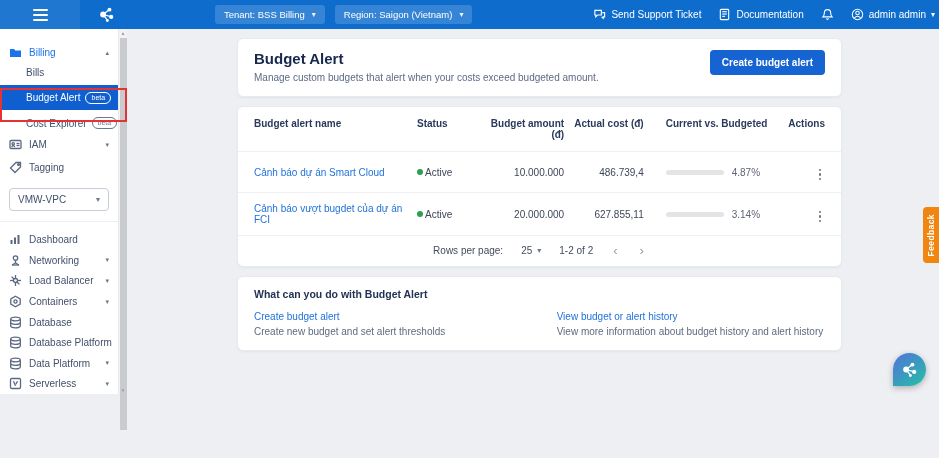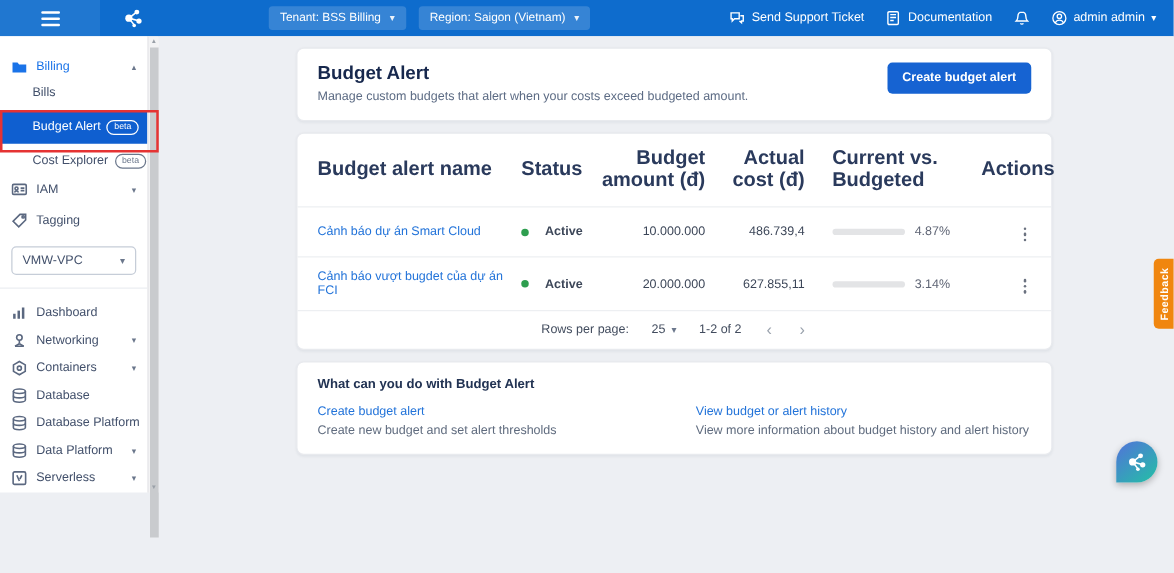--- a/index.html
+++ b/index.html
@@ -7,21 +7,21 @@
 
   
   .topbar { height:29px; background:#0e6ccd; display:flex; align-items:center; color:#fff; }
   .menu-wrap { width:80px; height:100%; background:rgba(255,255,255,.08); display:flex; align-items:center; justify-content:center; cursor:pointer; }
   .hamburger { width:15px; display:flex; flex-direction:column; gap:3px; }
   .hamburger i { display:block; height:2px; background:#fff; border-radius:1px; }
   .logo { display:flex; align-items:center; gap:6px; margin:0 16px 0 18px; }
   .logo-text { font-size:13px; font-weight:800; letter-spacing:.4px;margin-top:48px; }
   .pill { background:rgba(255,255,255,.17); border-radius:3px; font-size:9.5px; padding:4px 9px; margin-right:10px; display:flex; align-items:center; gap:7px; cursor:pointer; white-space:nowrap; }
   .pill .caret { font-size:8px; opacity:.9; }
-  .tb-right { margin-left:auto; display:flex; align-items:center; gap:17px; padding-right:14px; font-size:10px; }
+  .tb-right { margin-left:auto; display:flex; align-items:center; gap:17px; padding-right:4px; font-size:10px; }
   .tb-link { display:flex; align-items:center; gap:5px; cursor:pointer; white-space:nowrap; }
   .tb-icon { width:13px; height:13px; display:block; }
   .user-menu { display:flex; align-items:center; gap:5px; cursor:pointer; }
   .user-menu .caret { font-size:8px; }
 
   
   .shell { display:flex; height:365px; }
   .side-wrap { position:relative; display:flex; flex:0 0 127px; }
   .sidebar { width:118px; background:#fff; padding-top:14px; font-size:10px; color:#42506b; display:flex; flex-direction:column; }
   .s-item { display:flex; align-items:center; gap:7px; padding:0 9px; height:22px; cursor:pointer; white-space:nowrap; }
@@ -48,26 +48,26 @@
   
   .main { flex:1; position:relative; background:#edeff3; }
   .content { position:absolute; left:110px; top:9px; width:605px; display:flex; flex-direction:column; gap:9px; }
   .card { background:#fff; border:1px solid #e8eaee; border-radius:6px; box-shadow:0 1px 2px rgba(20,30,60,.05); }
 
   .header-card { display:flex; justify-content:space-between; padding:11px 16px 13px 16px; }
   .page-title { font-size:15px; font-weight:700; color:#17284d; }
   .page-subtitle { margin-top:5px; font-size:10px; color:#5c6b84; }
   .btn-primary { align-self:flex-start; background:#1663d2; color:#fff; border:none; border-radius:4px; font-size:10px; font-weight:700; padding:7px 12px; cursor:pointer; font-family:inherit; }
 
-  .thead { display:flex; align-items:center; padding:11px 16px; font-size:16px; font-weight:700; color:#2a3a5c; border-bottom:1px solid #edeff2; }
+  .thead { display:flex; align-items:flex-start; padding:11px 16px; font-size:10px; font-weight:700; color:#2a3a5c; border-bottom:1px solid #edeff2; }
   .trow  { display:flex; align-items:center; padding:10px 16px; font-size:10px; color:#3c4658; border-bottom:1px solid #edeff2; }
   .c-name { flex:2.05; } .c-status { flex:0.8; } .c-budget { flex:1.05; text-align:right; }
   .c-actual { flex:1.0; text-align:right; } .c-cur { flex:1.5; padding-left:22px; } .c-act { width:40px; text-align:right; }
   .row-link { color:#2273d9; cursor:pointer; text-decoration:none; }
-  .status { display:flex; align-items:center; gap:13px;font-weight:bold; }
+  .status { display:flex; align-items:center; gap:2px; }
   .dot { width:6px; height:6px; border-radius:50%; background:#2e9e4f; }
   .curbar { display:flex; align-items:center; gap:8px; }
   .track { width:58px; height:5px; background:#e3e4e6; border-radius:3px; overflow:hidden; }
   .fill { height:5px; background:#1a73e8; border-radius:3px; min-width:4px; }
   .pct { color:#5f6575; }
   .kebab { display:inline-flex; flex-direction:column; gap:2px; cursor:pointer; padding:2px 4px; }
   .kebab i { width:2.5px; height:2.5px; border-radius:50%; background:#6b7280; }
 
   .tpagination { display:flex; justify-content:center; align-items:center; gap:18px; padding:9px 16px 10px 16px; font-size:10px; color:#424c5e; }
   .rpp-select { display:flex; align-items:center; gap:5px; cursor:pointer; }
@@ -215,20 +215,33 @@
       </div>
       <div class="s-item nav23">
         <svg class="icn" viewBox="0 0 13 13">
             <circle cx="6.5" cy="4" r="2.2"></circle>
             <line x1="6.5" y1="6.2" x2="6.5" y2="9"></line>
             <line x1="3" y1="11" x2="10" y2="11"></line>
             <line x1="6.5" y1="9" x2="3" y2="11"></line>
             <line x1="6.5" y1="9" x2="10" y2="11"></line>
           </svg>
         <span>Networking</span>
+        <span class="chev">▾</span>
+      </div>
+      <div class="s-item nav23">
+        <svg class="icn" viewBox="0 0 13 13">
+            <circle cx="6.5" cy="6.5" r="2"></circle>
+            <line x1="6.5" y1="1" x2="6.5" y2="4.5"></line>
+            <line x1="6.5" y1="8.5" x2="6.5" y2="12"></line>
+            <line x1="1" y1="6.5" x2="4.5" y2="6.5"></line>
+            <line x1="8.5" y1="6.5" x2="12" y2="6.5"></line>
+            <line x1="2.6" y1="2.6" x2="5" y2="5"></line>
+            <line x1="8" y1="8" x2="10.4" y2="10.4"></line>
+          </svg>
+        <span>Load Balancer</span>
         <span class="chev">▾</span>
       </div>
       <div class="s-item nav23">
         <svg class="icn" viewBox="0 0 13 13">
             <path d="M6.5 1.2 11.2 3.9v5.2L6.5 11.8 1.8 9.1V3.9z"></path>
             <circle cx="6.5" cy="6.5" r="1.6"></circle>
           </svg>
         <span>Containers</span>
         <span class="chev">▾</span>
       </div>

